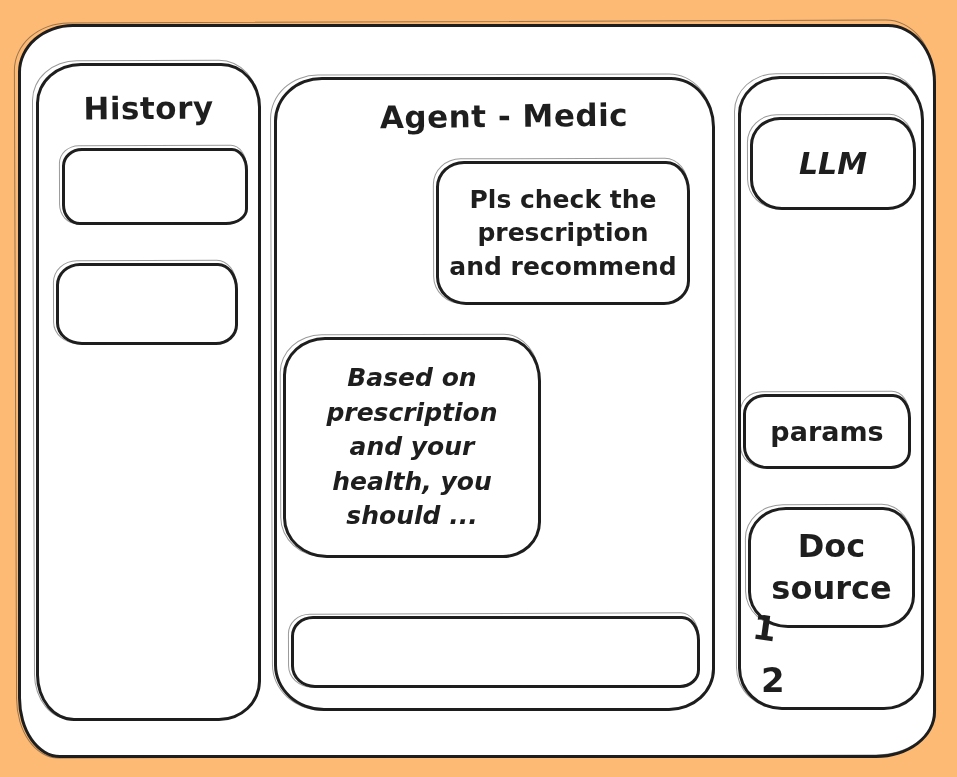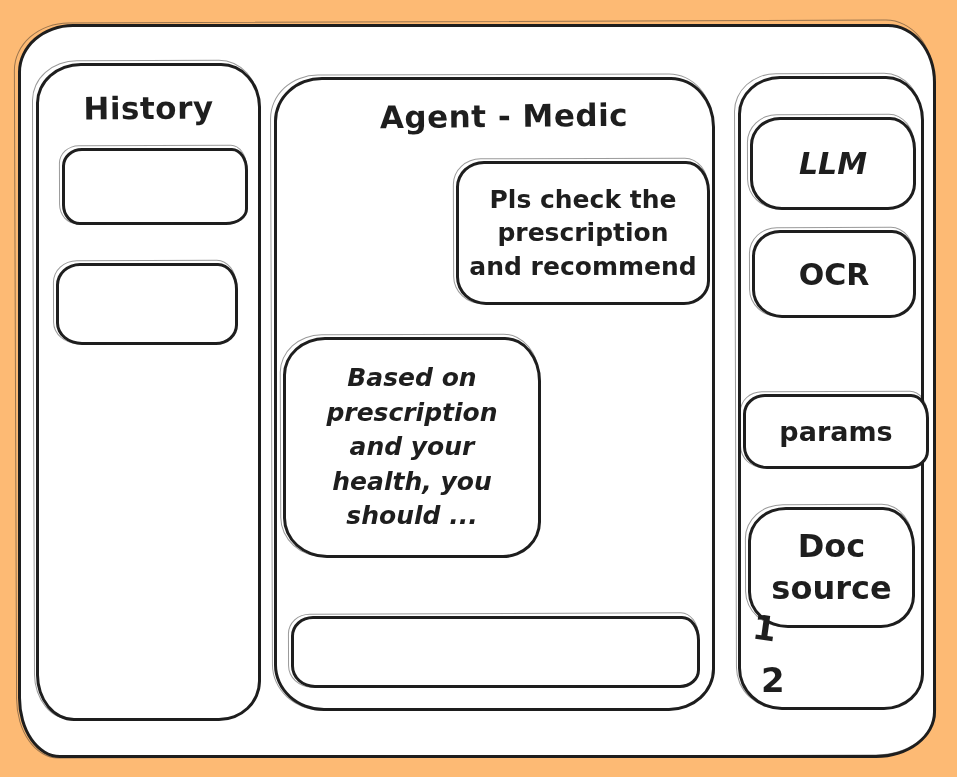--- a/index.html
+++ b/index.html
@@ -77,21 +77,21 @@
   .chat-panel {
     left: 274px; top: 77px; width: 441px; height: 634px;
     border-radius: 48px 44px 46px 50px / 44px 50px 42px 46px;
   }
   .chat-title {
     left: 294px; top: 98px; width: 420px;
     font-size: 31px; text-align: center;
     transform: rotate(-0.6deg);
   }
   .user-bubble {
-    left: 456px; top: 161px; width: 254px; height: 144px;
+    left: 436px; top: 161px; width: 254px; height: 144px;
     border-radius: 28px 24px 26px 30px / 26px 30px 24px 28px;
     font-size: 25px; font-weight: bold;
     white-space: pre-line; line-height: 1.34;
   }
   .agent-bubble {
     left: 283px; top: 337px; width: 258px; height: 221px;
     border-radius: 42px 36px 38px 44px / 38px 44px 36px 40px;
     font-size: 25px; font-weight: bold;
     white-space: pre-line; line-height: 1.38; font-style: italic;
   }
@@ -116,21 +116,21 @@
     left: 750px; top: 117px; width: 166px; height: 93px;
     border-radius: 30px 26px 28px 32px / 28px 32px 26px 30px;
     font-size: 30px; font-weight: bold; font-style: italic;
   }
   .tool-ocr {
     left: 752px; top: 230px; width: 164px; height: 88px;
     border-radius: 28px 24px 26px 30px / 26px 30px 24px 28px;
     font-size: 30px; font-weight: bold;
   }
   .tool-params {
-    left: 743px; top: 394px; width: 186px; height: 75px;
+    left: 743px; top: 394px; width: 168px; height: 75px;
     border-radius: 22px 18px 20px 24px / 20px 24px 18px 22px;
     font-size: 27px; font-weight: bold;
   }
   .tool-doc {
     left: 748px; top: 507px; width: 167px; height: 121px;
     border-radius: 38px 32px 34px 40px / 34px 40px 32px 36px;
     font-size: 32px; font-weight: bold;
     white-space: pre-line; line-height: 1.3;
   }
   .annotation-1 {
@@ -164,20 +164,19 @@
 prescription
 and your
 health, you
 should ...</div>
   <div class="sketch input-box">
     <input class="chat-input" type="text" placeholder="" style="">
   </div>
 
   <div class="sketch tools-panel"></div>
   <div class="sketch tool-llm centered">LLM</div>
-  <div class="sketch tool-ocr centered">OCR</div>
   <div class="sketch tool-params centered">params</div>
   <div class="sketch tool-doc centered">Doc
 source</div>
   <div class="label annotation-1">1</div>
   <div class="label annotation-2">2</div>
 
 </div>
 
 </body></html>

